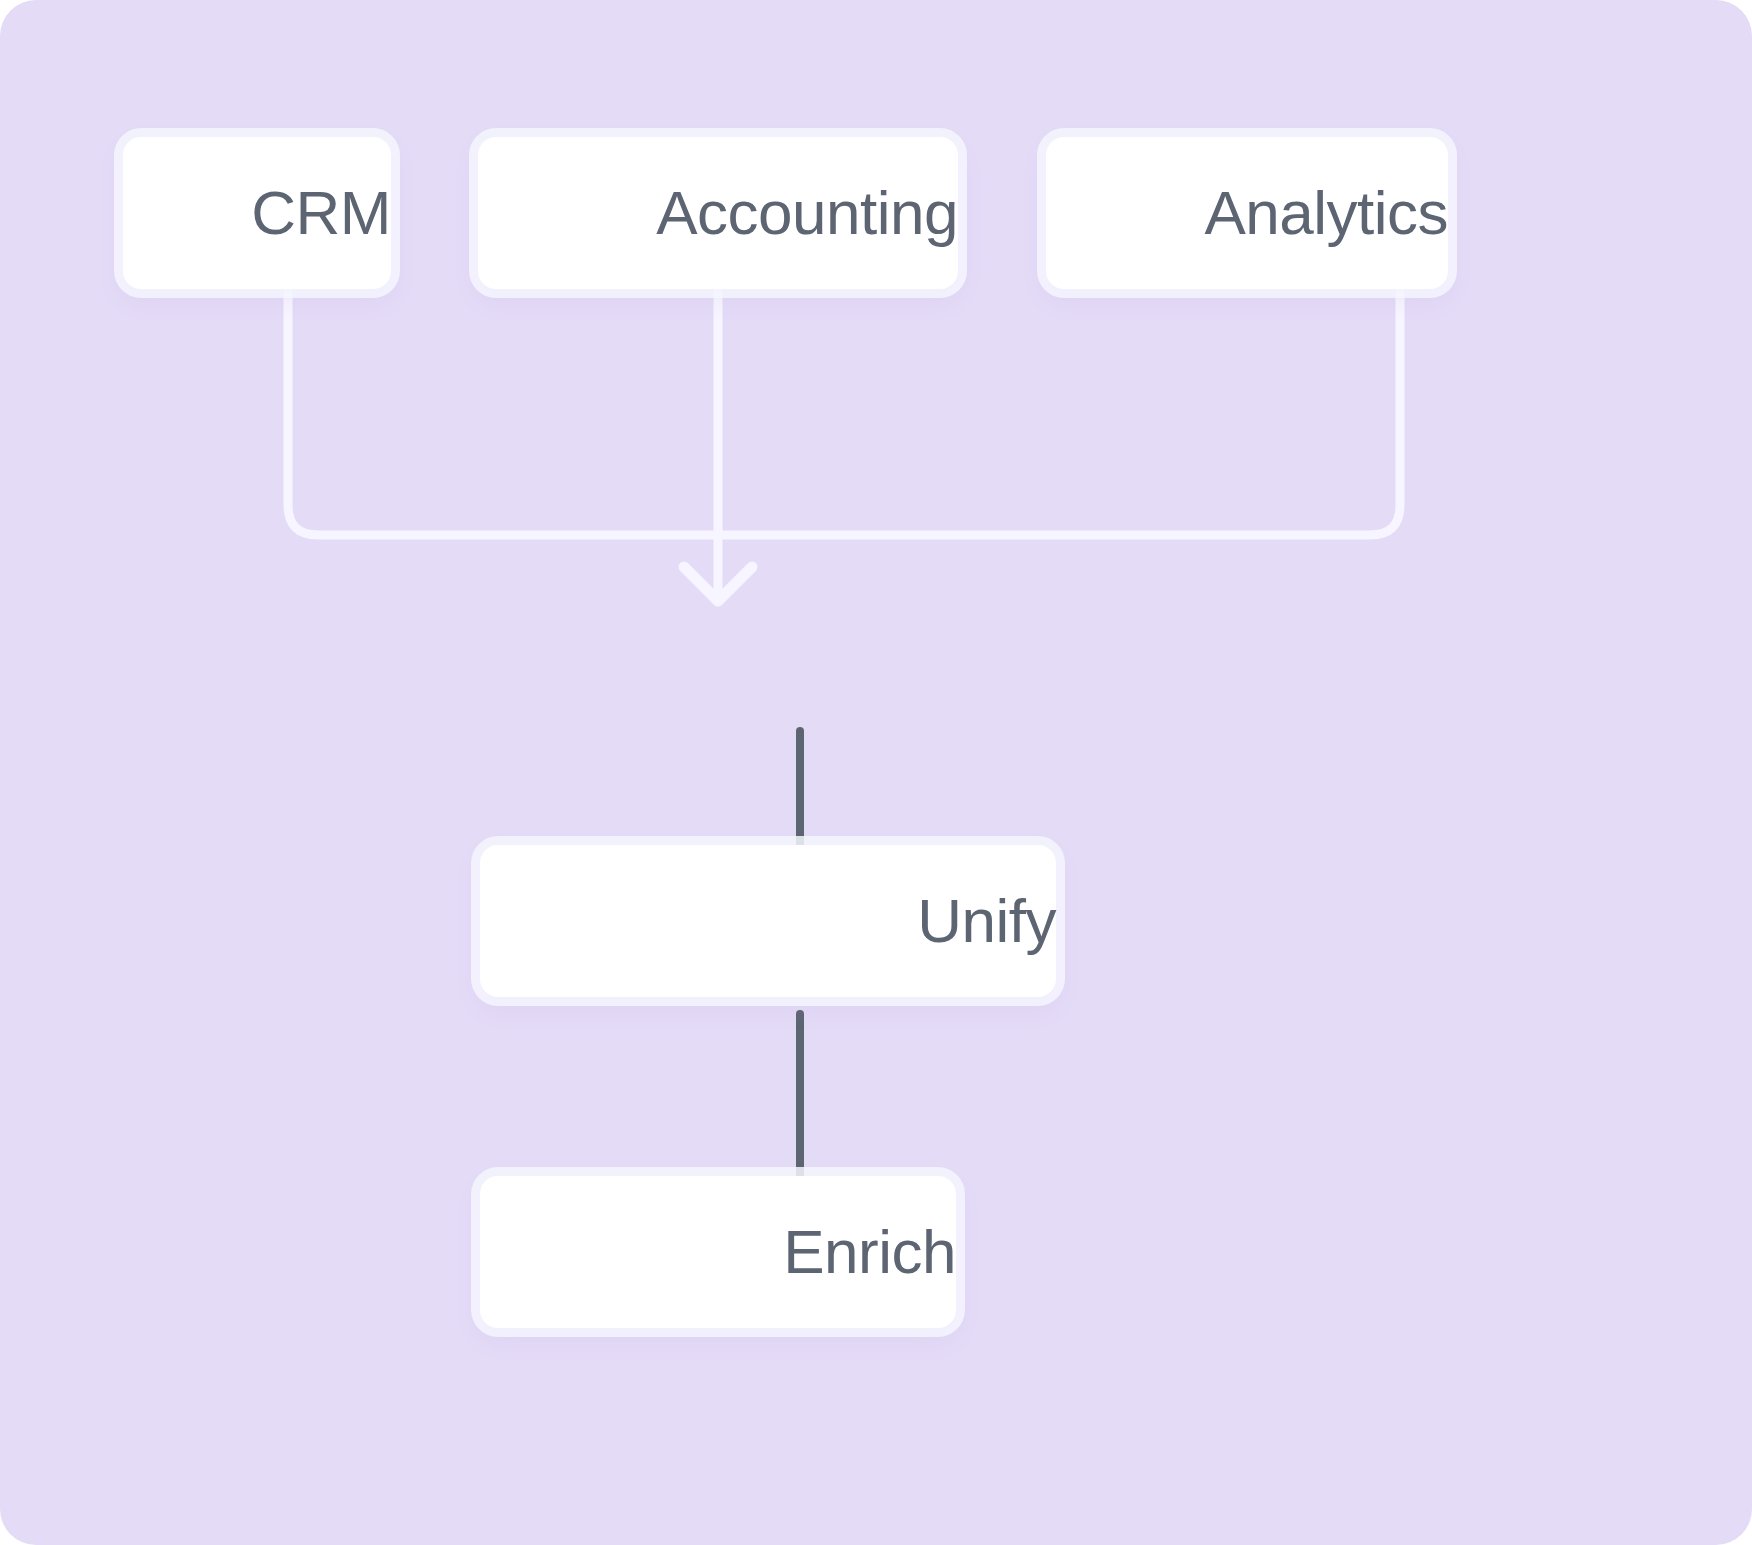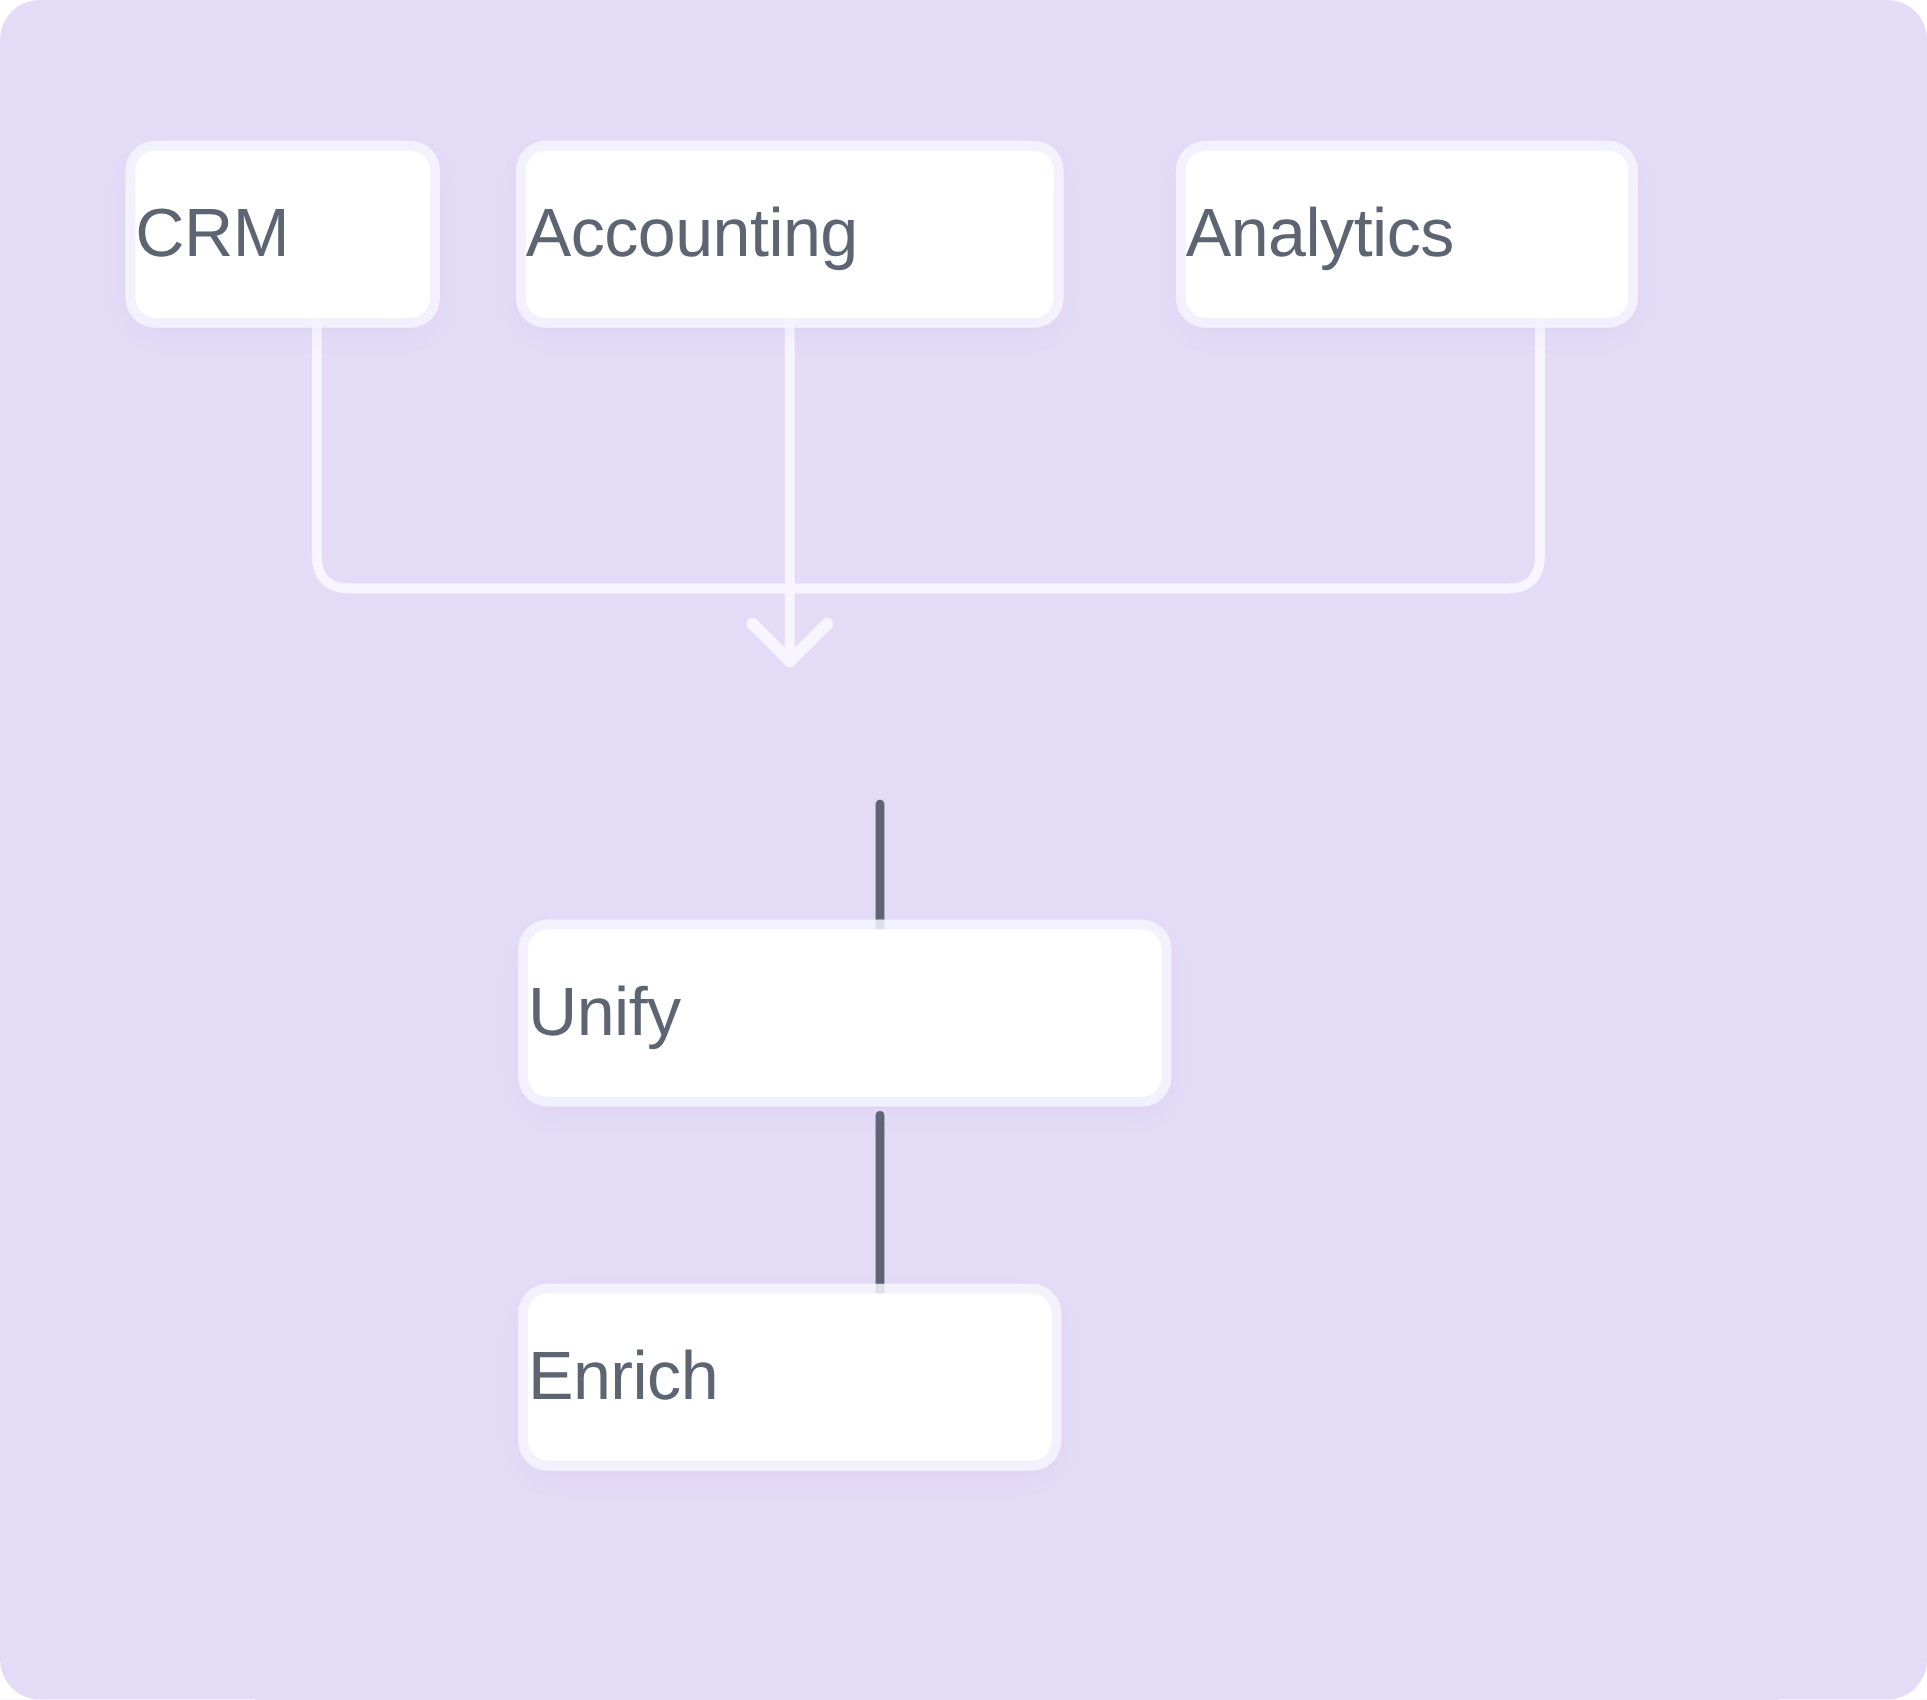--- a/index.html
+++ b/index.html
@@ -31,37 +31,37 @@
     height: 1545px;
   }
   .node {
     position: absolute;
     background: #ffffff;
     border-radius: 18px;
     box-shadow: 0 0 0 9px rgba(244,246,254,0.85),
                 0 10px 26px rgba(150,130,200,0.10);
     display: flex;
     align-items: center;
-    justify-content: flex-start;
+    justify-content: flex-end;
     box-sizing: border-box;
   }
   .node-label {
     font-family: "Liberation Sans", sans-serif;
     font-size: 62px;
     font-weight: 400;
     color: #5d6573;
     letter-spacing: -0.5px;
     line-height: 1;
     white-space: nowrap;
   }
 
   
   #node-crm        { left: 123px;  top: 137px;  width: 268px; height: 152px; }
   #node-accounting { left: 478px;  top: 137px;  width: 480px; height: 152px; }
-  #node-analytics  { left: 1046px; top: 137px;  width: 402px; height: 152px; margin-left: 32px; }
+  #node-analytics  { left: 1046px; top: 137px;  width: 402px; height: 152px; }
 
   
   #node-clean  { left: 480px; top: 562px;  width: 476px; height: 152px; }
   #node-unify  { left: 480px; top: 845px;  width: 576px; height: 152px; }
   #node-enrich { left: 480px; top: 1176px; width: 476px; height: 152px; }
 </style>
 </head>
 <body>
 
 <div id="stage">

